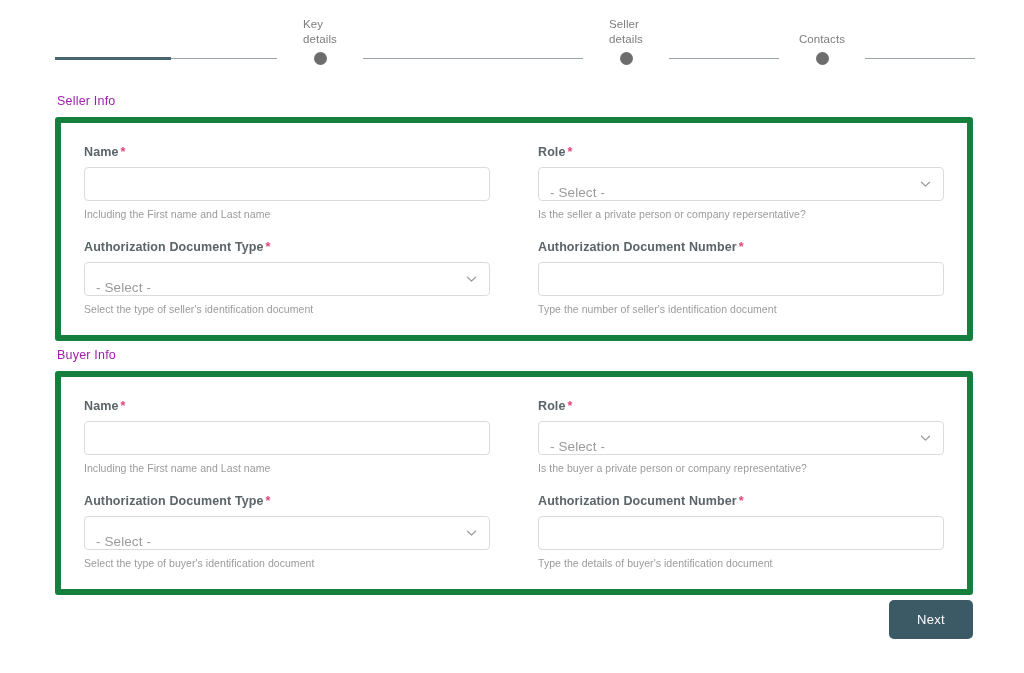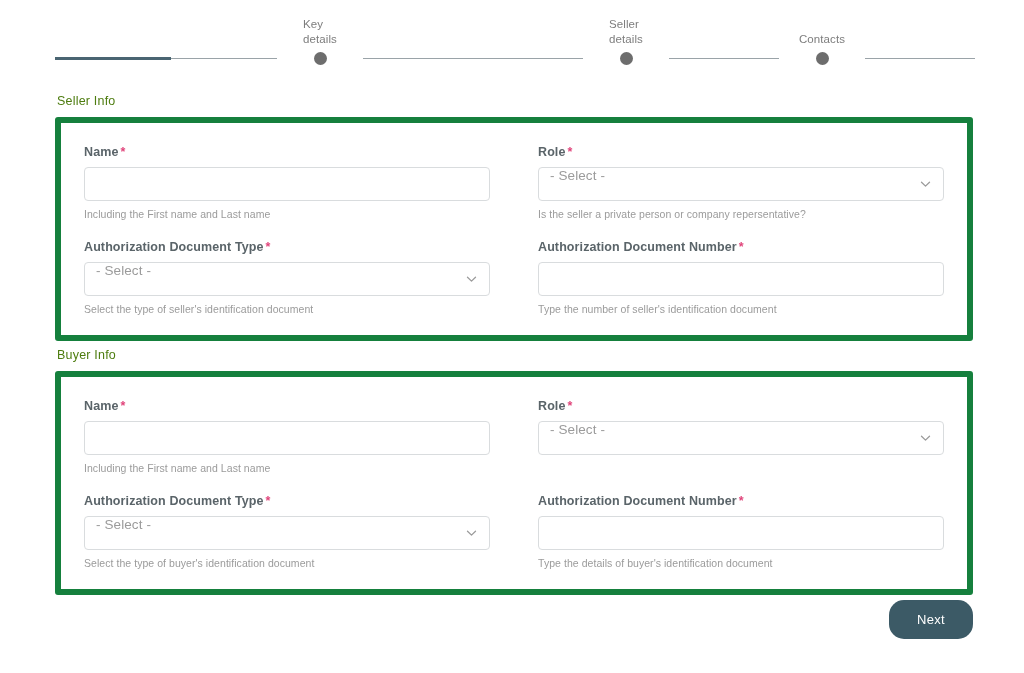--- a/index.html
+++ b/index.html
@@ -75,21 +75,21 @@
   .step.active .step-dot { background: #2aa3dc; }
 
   
   .section {
     position: absolute;
     left: 55px;
     width: 918px;
   }
   .section-title {
     font-size: 12.5px;
-    color: #4d7c0f;
+    color: #a21caf;
     letter-spacing: .2px;
     margin: 0 0 9px 2px;
   }
   .card {
     background: #ffffff;
     border: 6px solid #15803d;
     border-radius: 3px;
     padding: 22px 23px 18px 23px;
   }
 
@@ -133,21 +133,21 @@
   }
   .text-input::placeholder { color: #9aa0a6; }
 
   .select-box {
     width: 100%;
     height: 34px;
     border: 1px solid #d9dcde;
     border-radius: 4px;
     background: #ffffff;
     display: flex;
-    align-items: flex-start;
+    align-items: flex-end;
     padding: 0 11px;
     cursor: pointer;
   }
   .select-value {
     font-size: 13.5px;
     color: #9b9b9b;
     letter-spacing: .1px;
   }
   .chevron {
     position: absolute;
@@ -176,21 +176,21 @@
     width: 918px;
     display: flex;
     justify-content: flex-end;
   }
   .next-button {
     min-width: 80px;
     padding: 12px 28px;
     background: #3c5a66;
     color: #ffffff;
     border: none;
-    border-radius: 15px;
+    border-radius: 5px;
     font-family: "Liberation Sans", sans-serif;
     font-size: 13px;
     letter-spacing: .3px;
     cursor: pointer;
   }
 </style>
 </head>
 <body>
 
 <div class="page">
@@ -322,20 +322,21 @@
           <div class="control">
             <div class="select-box">
               <span class="select-value">- Select -</span>
             </div>
             <span class="chevron">
               <svg width="13" height="13" viewBox="0 0 13 13">
                   <path d="M2.5 4.8 L6.5 8.6 L10.5 4.8" fill="none" stroke="#9b9b9b" stroke-width="1.3" stroke-linecap="round" stroke-linejoin="round"></path>
                 </svg>
             </span>
           </div>
+          <div class="helper">Is the buyer a private person or company representative?</div>
         </div>
 
         <div class="field last">
           <label class="field-label">
             <span>Authorization Document Type</span><span class="req">*</span>
           </label>
           <div class="control">
             <div class="select-box">
               <span class="select-value">- Select -</span>
             </div>

